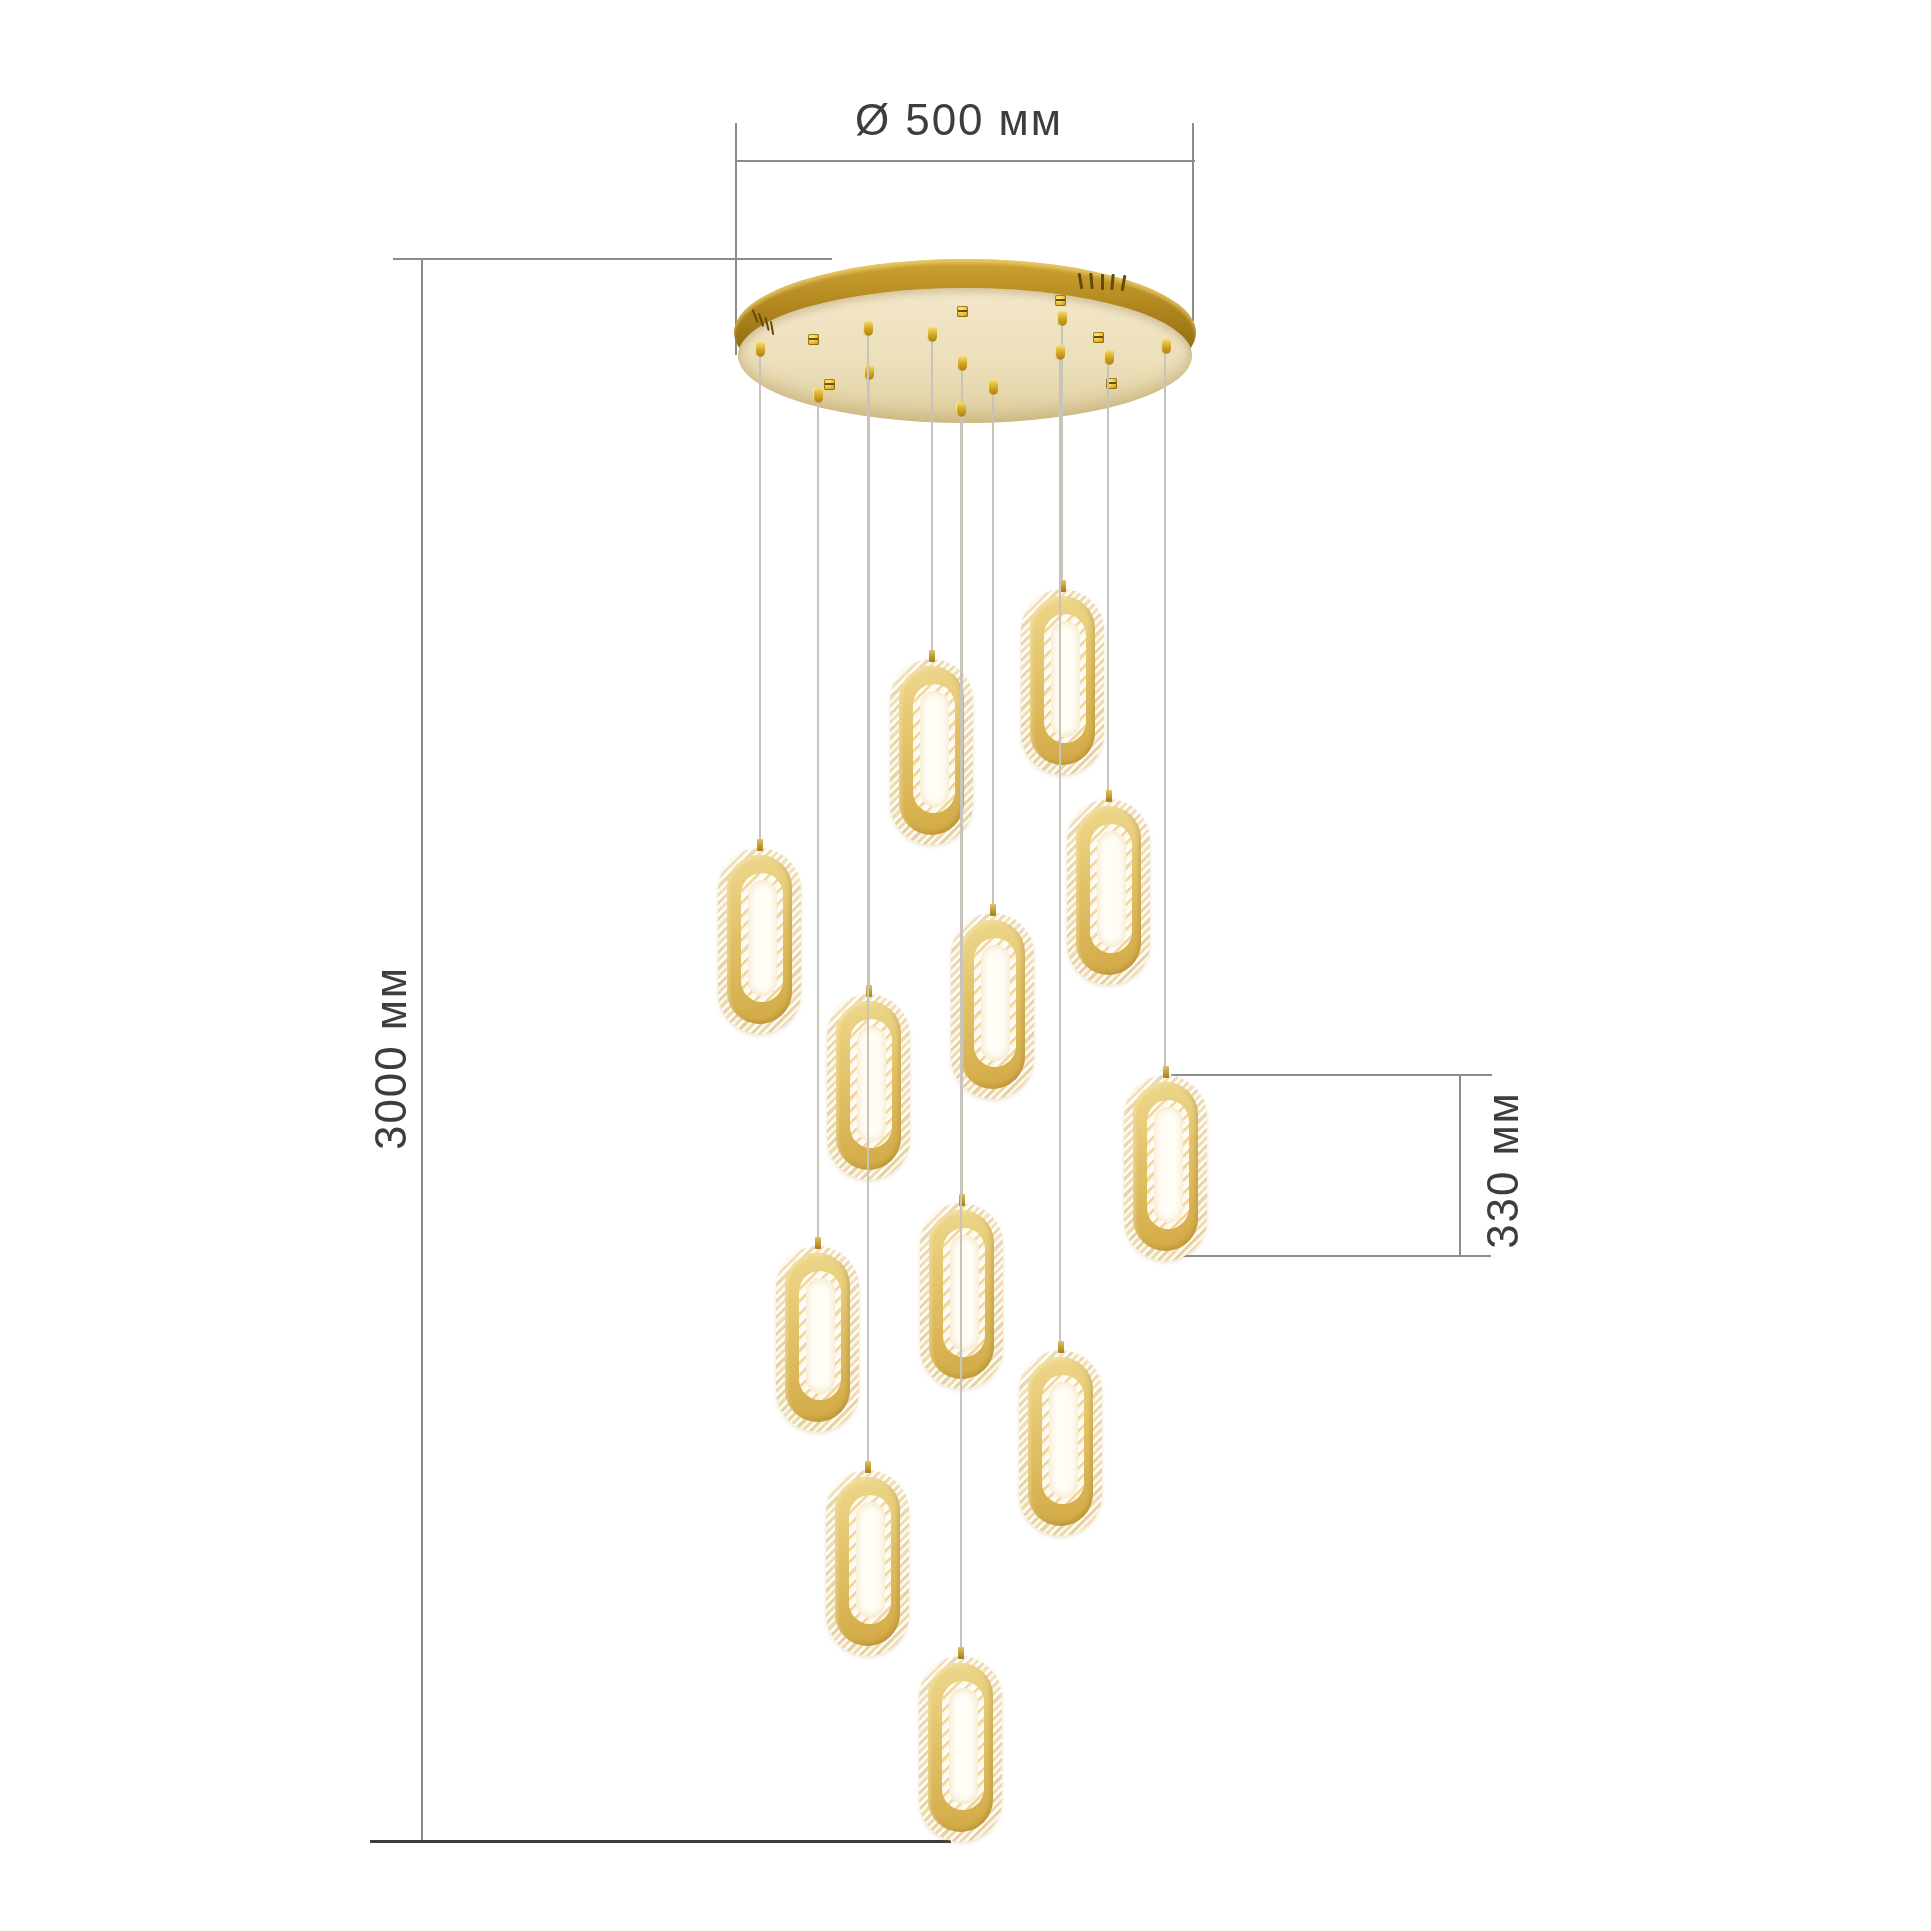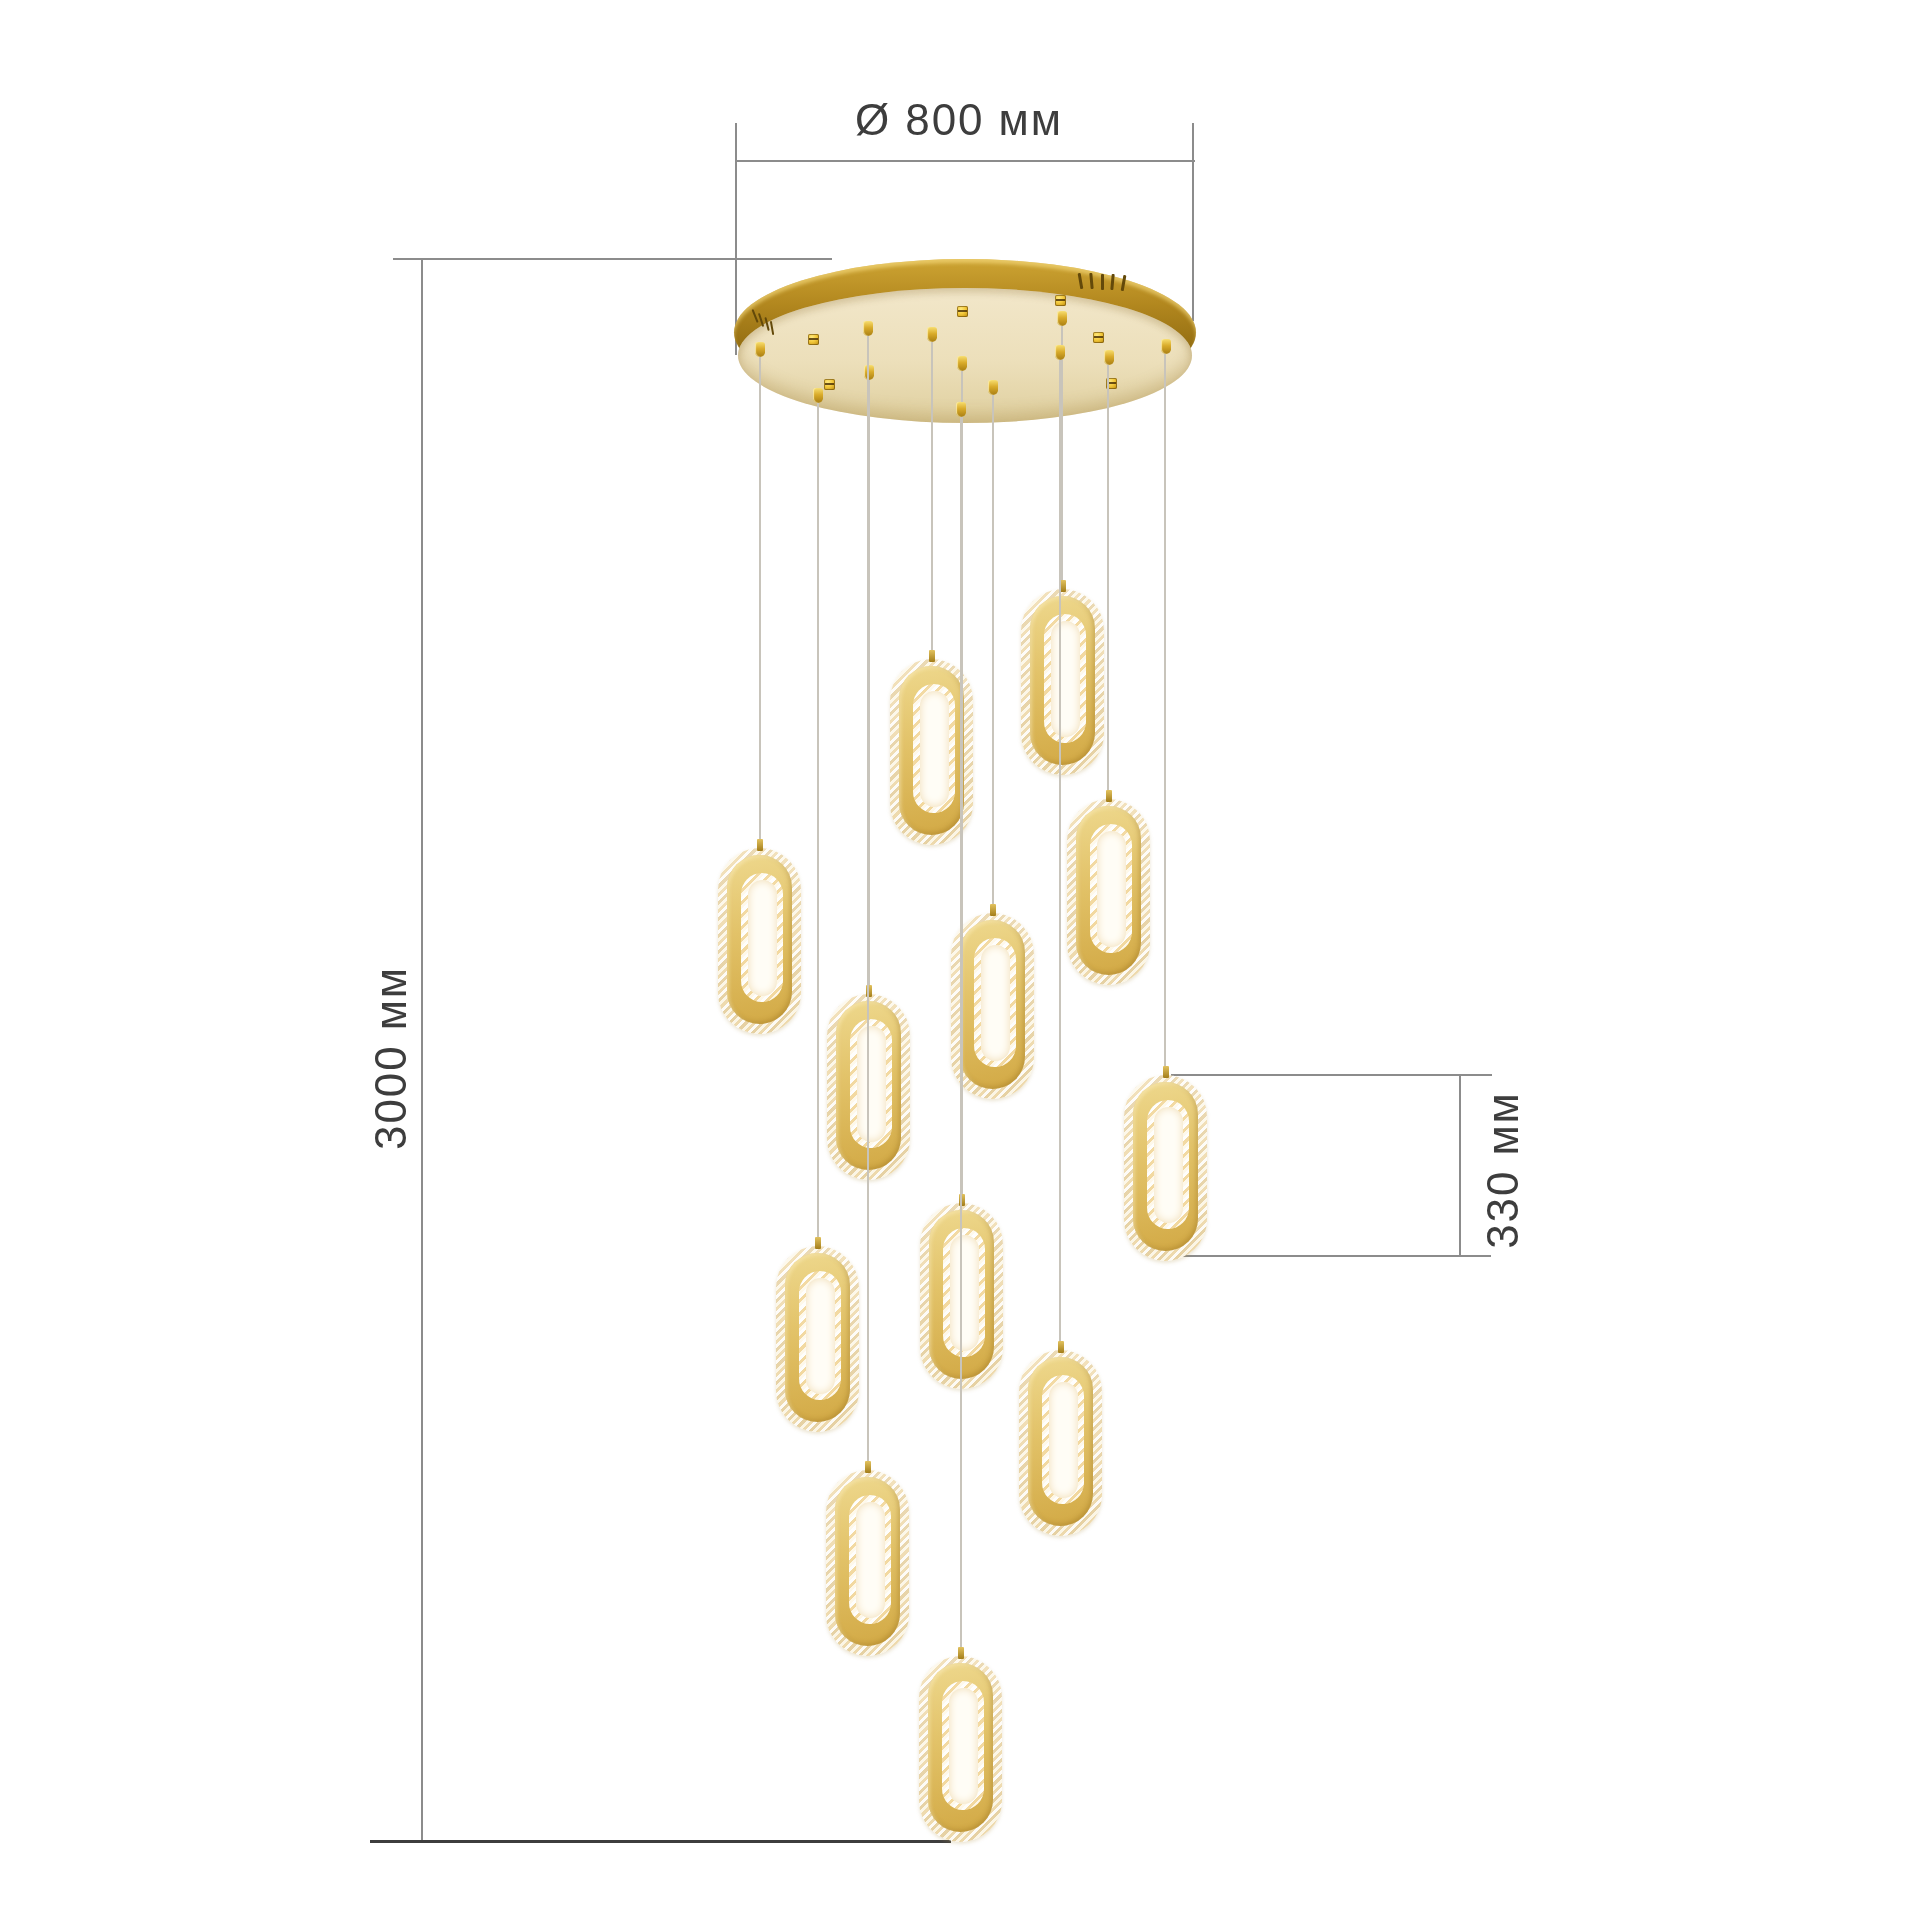--- a/index.html
+++ b/index.html
@@ -53,21 +53,21 @@
   .p-hole{position:absolute;left:6.8px;top:6.8px;width:29px;height:116px;border-radius:14.5px;
       background:#fffdf6;box-shadow:inset 0 0 8.7px #f0dcb4;}
   .p-pin{position:absolute;left:39px;top:-8.7px;width:5.8px;height:11.6px;
       background:linear-gradient(180deg,#e2c25e,#a37d1a);border-radius:1px;}
 </style>
 </head>
 <body>
 
 <div class="stage">
 
-  <div class="dim-label" style="left:814px;top:95px;width:290px;">Ø 800 мм</div>
+  <div class="dim-label" style="left:814px;top:95px;width:290px;">Ø 500 мм</div>
   <div class="dline h" style="left:736px;top:160px;width:459px;"></div>
   <div class="dline v" style="left:735px;top:123px;height:232px;"></div>
   <div class="dline v" style="left:1192px;top:123px;height:198px;"></div>
 
   <div class="dim-label vert" style="left:246px;top:1033px;width:290px;">3000 мм</div>
   <div class="dline h" style="left:393px;top:258px;width:439px;"></div>
   <div class="dline v" style="left:421px;top:258px;height:1584px;"></div>
   <div class="dline h dark" style="left:370px;top:1840px;width:581px;"></div>
 
   <div class="dim-label vert" style="left:1377px;top:1145px;width:251px;">330 мм</div>

